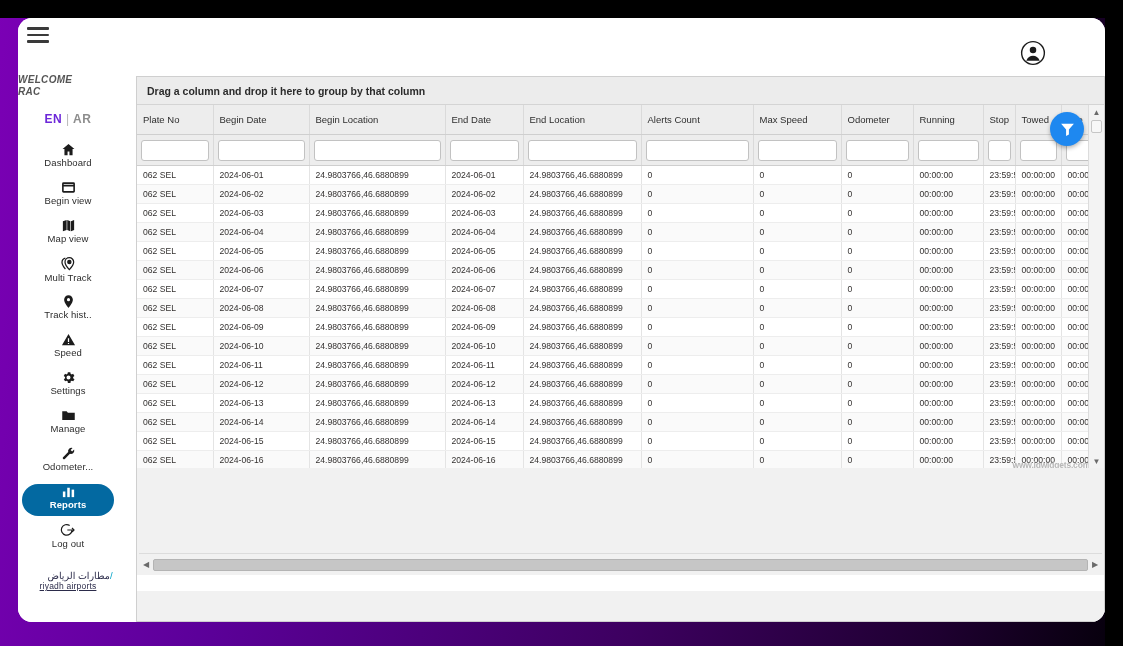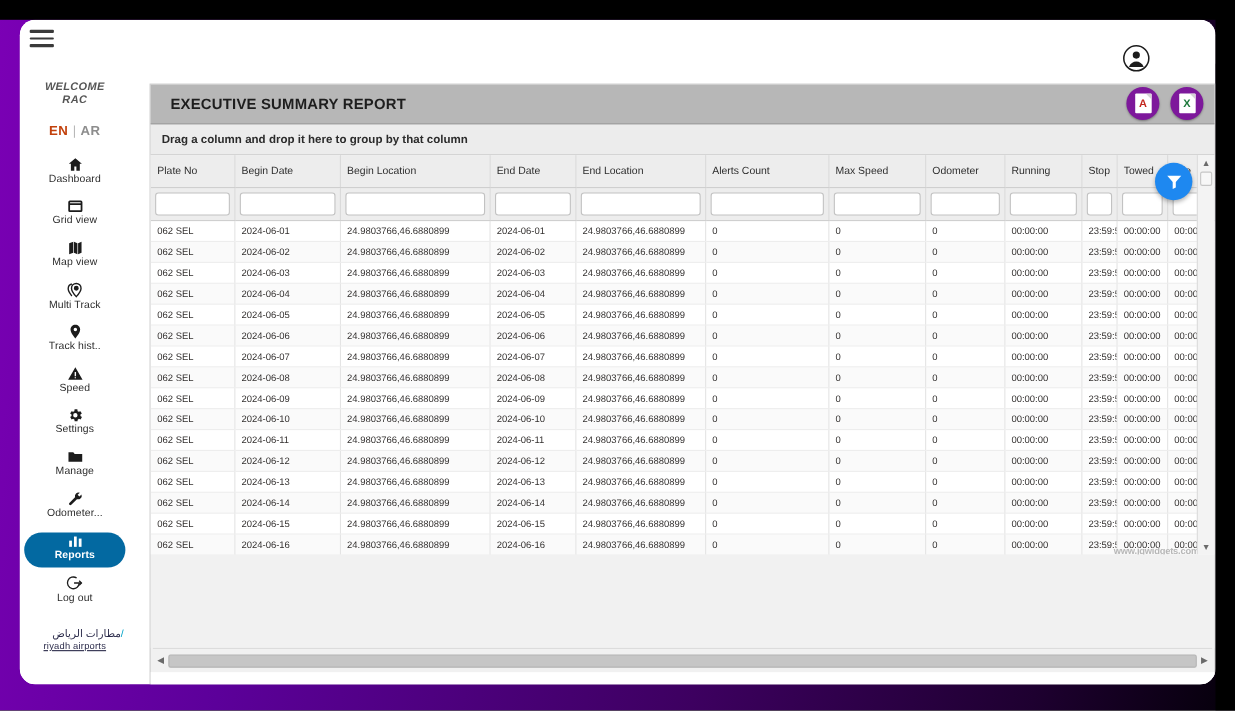--- a/index.html
+++ b/index.html
@@ -27,24 +27,24 @@
   }
 
   
   .topbar { position:absolute; left:0; top:0; width:1087px; height:40px; background:#fff; }
   .hamburger { position:absolute; left:9px; top:9px; width:22px; height:18px; cursor:pointer; }
   .hamburger span{ display:block; height:2.6px; background:#3a3a3a; margin-bottom:4px; border-radius:1px;}
   .user-ico { position:absolute; left:1002px; top:22px; width:26px; height:26px; cursor:pointer; }
 
   
   .sidebar { position:absolute; left:0; top:40px; width:100px; height:564px; background:#fff; }
-  .welcome { text-align:center; font-style:italic; font-weight:bold; color:#555; font-size:10px;
+  .welcome { text-align:left; font-style:italic; font-weight:bold; color:#555; font-size:10px;
              line-height:12px; margin-top:16px; letter-spacing:.3px;}
   .lang { text-align:center; margin-top:14px; font-size:12px; font-weight:bold; letter-spacing:.5px;}
-  .lang .en { color:#c2410c; }
+  .lang .en { color:#6d28d9; }
   .lang .sep { color:#b8b8b8; font-weight:normal; }
   .lang .ar { color:#8d8d8d; }
   .navlist { margin-top:16px; }
   .navitem { position:relative; display:flex; align-items:center; height:32px; margin:6px 4px;
              border-radius:16px; cursor:pointer;flex-direction:column; }
   .navitem .ico { width:34px; display:flex; justify-content:center; align-items:center; color:#1c1c1c; }
   .navitem .lbl { font-size:9.5px; color:#2c2c2c; letter-spacing:.1px; white-space:nowrap;}
   .navitem.active { background:#0369a1; }
   .navitem.active .ico { color:#fff; }
   .navitem.active .lbl { color:#fff; font-weight:bold; }
@@ -151,21 +151,21 @@
           </span>
           <span class="lbl">Dashboard</span>
         </div>
         <div class="navitem">
           <span class="ico">
             <svg width="15" height="15" viewBox="0 0 24 24" fill="none" stroke="currentColor" stroke-width="2.6">
                 <rect x="3" y="5" width="18" height="14" rx="1"></rect>
                 <line x1="3" y1="9" x2="21" y2="9"></line>
               </svg>
           </span>
-          <span class="lbl">Grid view</span>
+          <span class="lbl">Begin view</span>
         </div>
         <div class="navitem">
           <span class="ico">
             <svg width="15" height="15" viewBox="0 0 24 24" fill="currentColor">
                 <path d="M3 5l6-2v16l-6 2zM10 3l5 2v16l-5-2zM16 5l5-2v16l-5 2z"></path>
               </svg>
           </span>
           <span class="lbl">Map view</span>
         </div>
         <div class="navitem">
@@ -241,31 +241,20 @@
       </div>
 
       <div class="logo">
         <div class="ar"><span class="slash">/</span><span>مطارات الرياض</span></div>
         <div class="en">riyadh airports</div>
       </div>
     </div>
 
     <div class="main">
 
-      <div class="panel-head">
-        <div class="panel-title">EXECUTIVE SUMMARY REPORT</div>
-        <div class="exp-btns">
-          <div class="exp-btn">
-            <div class="doc pdf">A</div>
-          </div>
-          <div class="exp-btn">
-            <div class="doc xls">X</div>
-          </div>
-        </div>
-      </div>
 
       <div class="groupbar">Drag a column and drop it here to group by that column</div>
 
       <div class="grid-wrap">
         <div class="filter-fab">
           <svg width="17" height="17" viewBox="0 0 24 24" fill="#fff">
               <path d="M3 4h18l-7 8v7l-4 2v-9z"></path>
             </svg>
         </div>
         <div class="vscroll">

